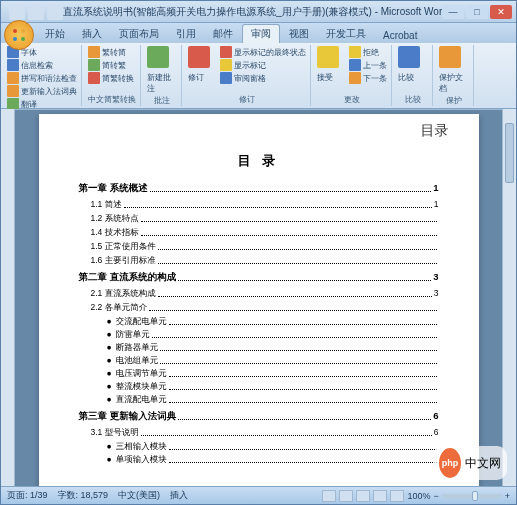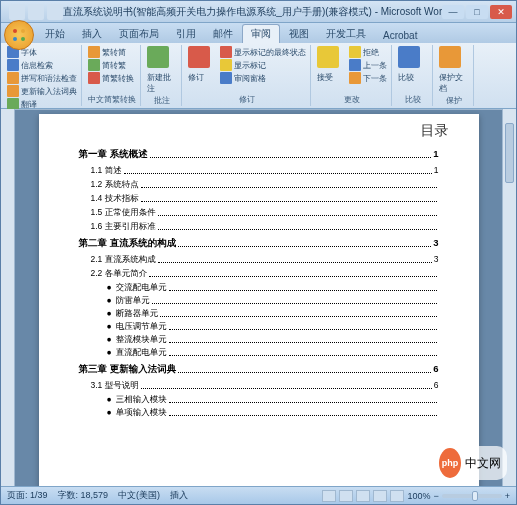--- a/index.html
+++ b/index.html
@@ -226,20 +226,21 @@
         <div class="group-label">保护</div>
       </div>
     </div>
 
   <div class="doc-area">
     <div class="ruler-v"></div>
     <div class="doc-scroll">
       <div class="ruler-h"></div>
       <div class="page">
         <div class="page-corner">目录</div>
+        <div class="title-main">目 录</div>
         <div id="toc-body">
             <div class="toc-l1">
               <span class="toc-text">第一章 系统概述</span>
               <span class="toc-dots"></span>
               <span class="toc-page">1</span>
             </div>
             <div class="toc-l2">
               <span class="toc-text">1.1 简述</span>
               <span class="toc-dots"></span>
               <span class="toc-page">1</span>
@@ -284,20 +285,25 @@
               <span class="toc-dots"></span>
               <span class="toc-page"></span>
             </div>
             <div class="toc-l3">
               <span class="toc-text"><span class="bullet">●</span>防雷单元</span>
               <span class="toc-dots"></span>
               <span class="toc-page"></span>
             </div>
             <div class="toc-l3">
               <span class="toc-text"><span class="bullet">●</span>断路器单元</span>
+              <span class="toc-dots"></span>
+              <span class="toc-page"></span>
+            </div>
+            <div class="toc-l3">
+              <span class="toc-text"><span class="bullet">●</span>电池组单元</span>
               <span class="toc-dots"></span>
               <span class="toc-page"></span>
             </div>
             <div class="toc-l3">
               <span class="toc-text"><span class="bullet">●</span>电压调节单元</span>
               <span class="toc-dots"></span>
               <span class="toc-page"></span>
             </div>
             <div class="toc-l3">
               <span class="toc-text"><span class="bullet">●</span>整流模块单元</span>

